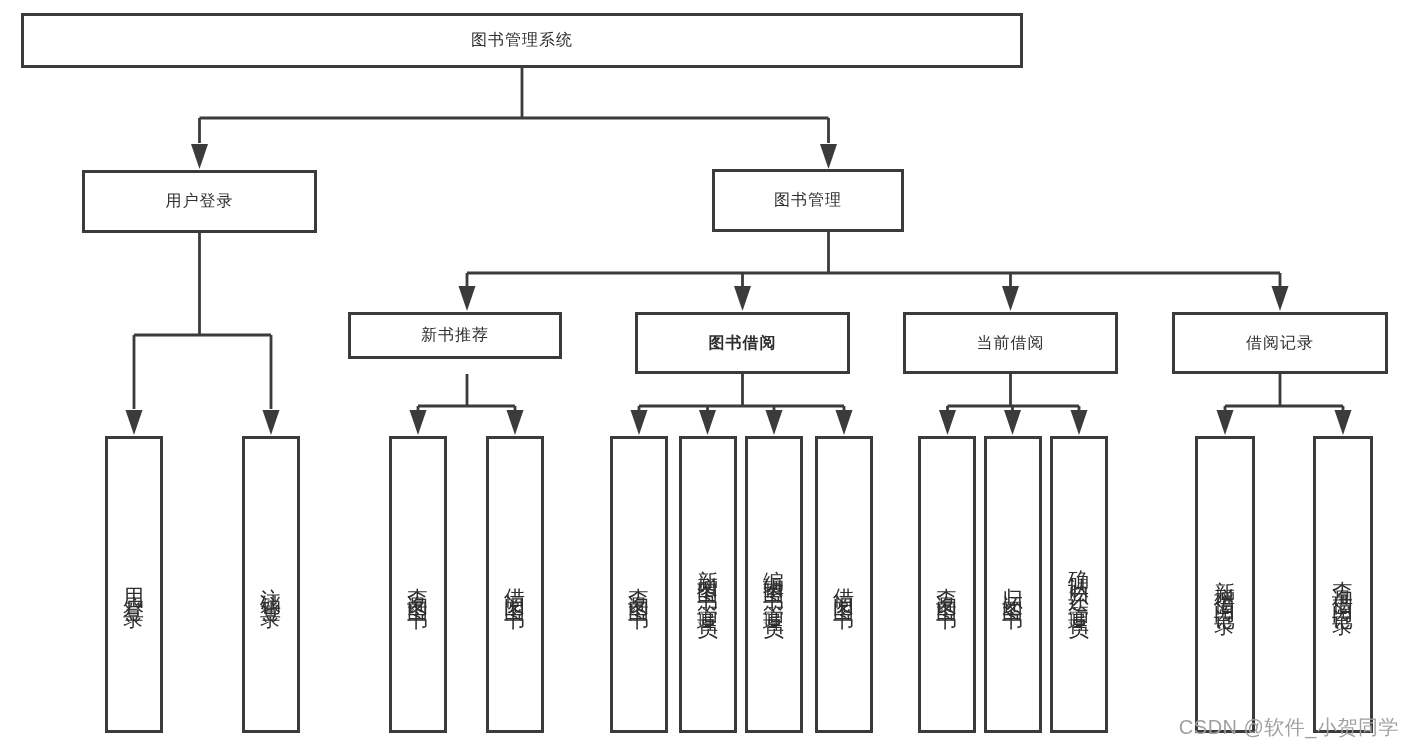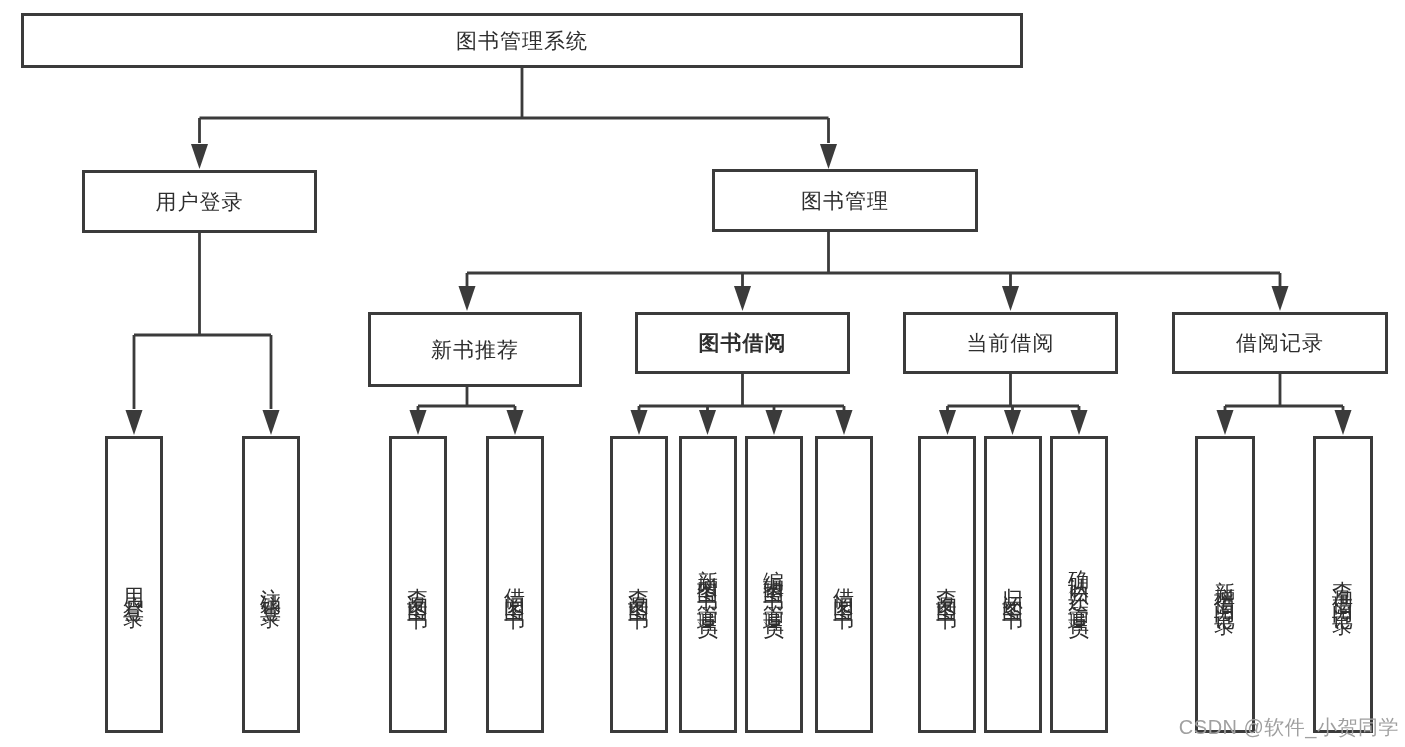--- a/index.html
+++ b/index.html
@@ -31,21 +31,21 @@
     box-sizing:border-box;
     border:3px solid var(--line);
     background:#fff;
     display:flex;
     align-items:center;
     justify-content:center;
     color:var(--text);
     z-index:2;
   }
   .h-node{
-    font-size:21px;
+    font-size:16px;
     letter-spacing:1px;
   }
   .leaf{
     top:436px;
     width:58px;
     height:297px;
   }
   .leaf .vtext{
     writing-mode:vertical-rl;
     text-orientation:mixed;
@@ -115,25 +115,25 @@
     </g>
   </svg>
 
   <div class="node h-node" style="left:21px;top:13px;width:1002px;height:55px;">
     <span>图书管理系统</span>
   </div>
 
   <div class="node h-node" style="left:82px;top:170px;width:235px;height:63px;">
     <span>用户登录</span>
   </div>
-  <div class="node h-node" style="left:712px;top:169px;width:266px;height:63px;">
+  <div class="node h-node" style="left:712px;top:169px;width:192px;height:63px;">
     <span>图书管理</span>
   </div>
 
-  <div class="node h-node" style="left:368px;top:312px;width:214px;height:75px;">
+  <div class="node h-node" style="left:348px;top:312px;width:214px;height:47px;">
     <span>新书推荐</span>
   </div>
   <div class="node h-node" style="left:635px;top:312px;width:215px;height:62px;font-weight:bold;">
     <span>图书借阅</span>
   </div>
   <div class="node h-node" style="left:903px;top:312px;width:215px;height:62px;">
     <span>当前借阅</span>
   </div>
   <div class="node h-node" style="left:1172px;top:312px;width:216px;height:62px;">
     <span>借阅记录</span>

